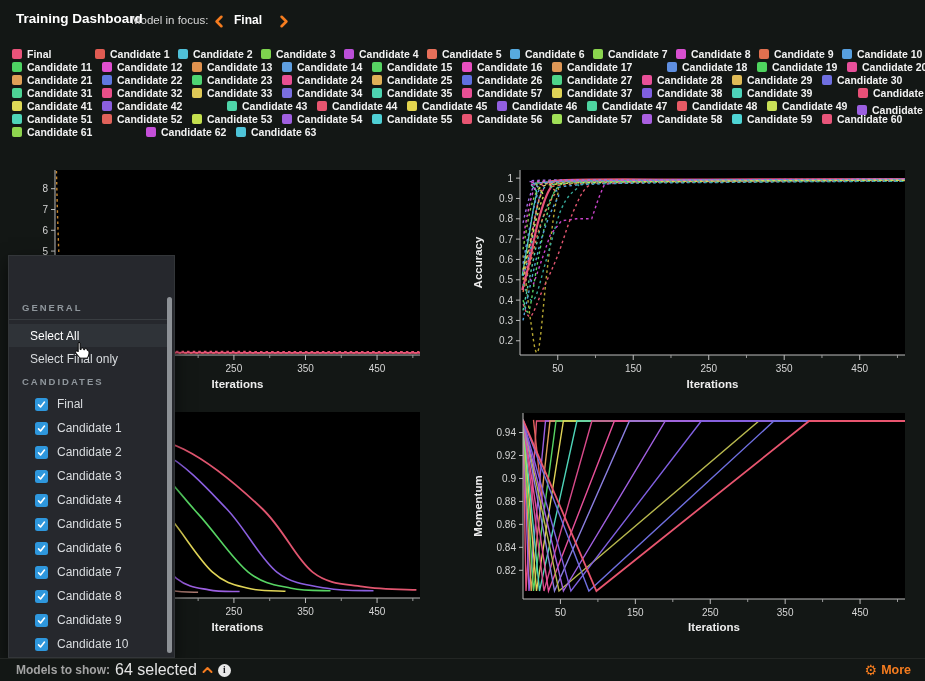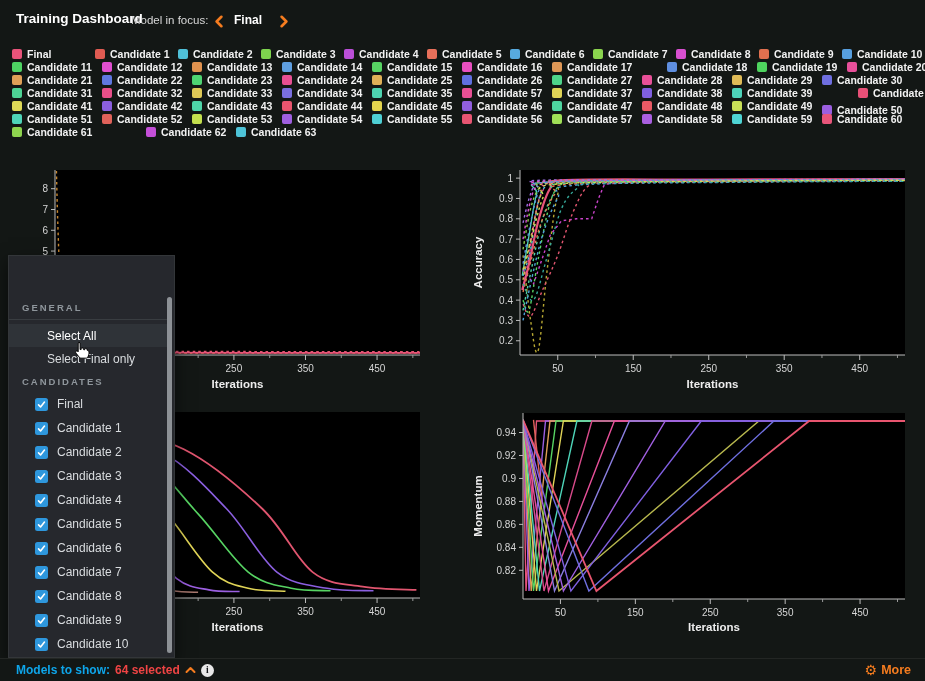--- a/index.html
+++ b/index.html
@@ -29,32 +29,32 @@
                border:2px solid #4a9fd8;border-radius:2px;display:flex;align-items:center;box-sizing:border-box;}
   .search-wrap svg{margin-left:6px;flex:0 0 14px;}
   .search-input{border:none;outline:none;background:transparent;width:100%;font-size:12px;
                 color:#222;padding:0 4px 0 4px;font-family:"Liberation Sans",sans-serif;}
   .search-input::placeholder{color:#9aa0a6;}
   .caret{position:absolute;left:27px;top:6px;width:1px;height:13px;background:#555;}
   .sec-title{font-size:9.5px;font-weight:bold;letter-spacing:2px;color:#8f969c;padding-left:13px;}
   .divider{height:1px;background:#393d41;margin:6px 0 0 0;}
   .dd-row{height:23px;display:flex;align-items:center;font-size:12px;color:#d9dcdf;cursor:pointer;}
   .dd-row.hl{background:#2f3338;color:#fff;}
-  .gen-item{padding-left:38px;}
+  .gen-item{padding-left:21px;}
   .cand-row{padding-left:26px;gap:9px;height:24px;}
   .checkbox{width:13px;height:13px;background:#2e97dd;border-radius:2.5px;flex:0 0 13px;
             display:flex;align-items:center;justify-content:center;cursor:pointer;}
   .sb-thumb{position:absolute;right:2px;top:41px;width:5px;height:356px;background:#8d9196;border-radius:3px;cursor:grab;}
   
   .footer{left:0;top:658px;width:925px;height:23px;background:#131715;z-index:40;
           border-top:1px solid #232624;display:flex;align-items:center;box-sizing:border-box;}
   .footer .left{display:flex;align-items:center;gap:5px;margin-left:16px;}
   .footer .right{display:flex;align-items:center;gap:4px;margin-left:auto;margin-right:14px;cursor:pointer;}
-  .f-label{font-size:12px;font-weight:bold;color:#0ea5e9;}
-  .f-selected{font-size:12px;font-weight:bold;color:#ef4444;cursor:pointer;}
+  .f-label{font-size:12px;font-weight:bold;color:#a3a3a3;}
+  .f-selected{font-size:16px;font-weight:normal;color:#e5e5e5;cursor:pointer;}
   .info-icon{width:13px;height:13px;border-radius:50%;background:#e8e8e8;color:#17191c;font-size:9.5px;
              font-weight:bold;display:flex;align-items:center;justify-content:center;cursor:pointer;
              font-family:"Liberation Serif",serif;}
   .gear{color:#f57c1f;font-size:14px;line-height:1;}
   .more-label{font-size:12.5px;font-weight:bold;color:#f57c1f;}
   .cursor-hand{left:72px;top:341px;z-index:50;pointer-events:none;}
   svg{display:block;}
 </style>
 </head>
 <body>
@@ -246,21 +246,21 @@
       </div>
       <div class="lg-row">
         <div class="lg-item" style="flex: 0 0 90px;">
           <span class="lg-chip" style="background: rgb(222, 217, 87);"></span>
           <span class="lg-label">Candidate 41</span>
         </div>
         <div class="lg-item" style="flex: 0 0 90px;">
           <span class="lg-chip" style="background: rgb(139, 95, 224);"></span>
           <span class="lg-label">Candidate 42</span>
         </div>
-        <div class="lg-item" style="flex: 0 0 90px;">
+        <div class="lg-item" style="flex: 0 0 90px; margin-left: 35px;">
           <span class="lg-chip" style="background: rgb(78, 212, 168);"></span>
           <span class="lg-label">Candidate 43</span>
         </div>
         <div class="lg-item" style="flex: 0 0 90px;">
           <span class="lg-chip" style="background: rgb(232, 85, 111);"></span>
           <span class="lg-label">Candidate 44</span>
         </div>
         <div class="lg-item" style="flex: 0 0 90px;">
           <span class="lg-chip" style="background: rgb(227, 212, 78);"></span>
           <span class="lg-label">Candidate 45</span>

